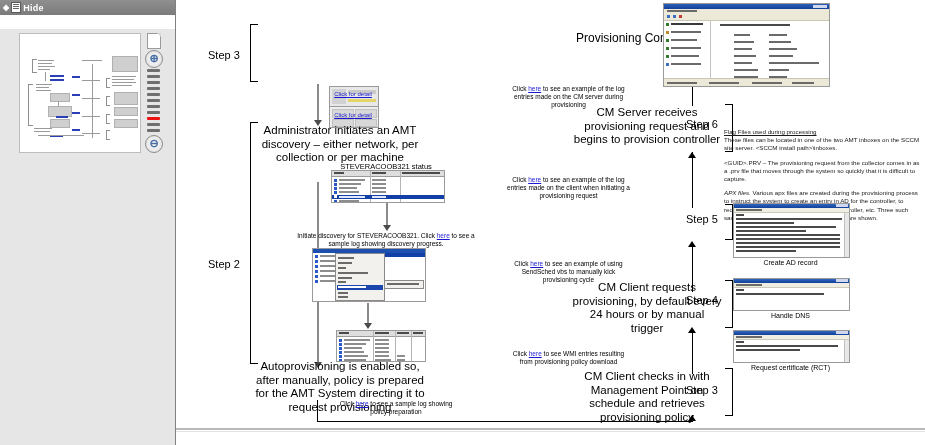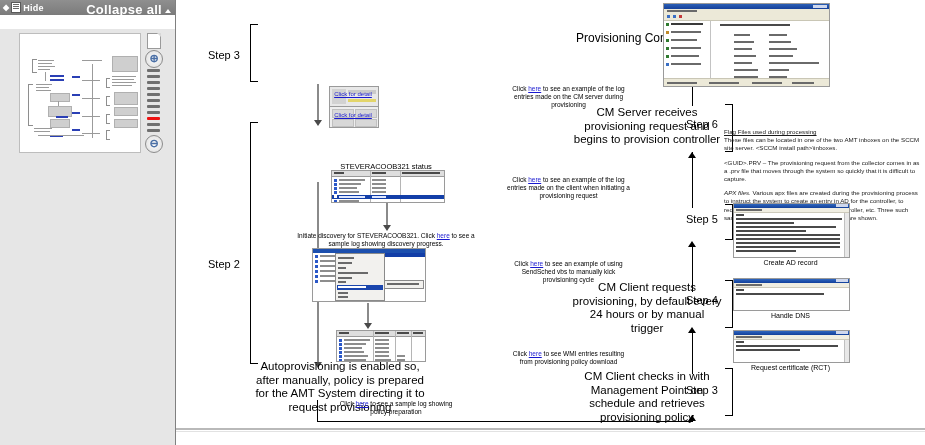--- a/index.html
+++ b/index.html
@@ -26,21 +26,21 @@
   .mini-ico{
     display:inline-block;width:8px;height:9px;background:#ffffff;
     border:1px solid #5a5a5a;position:relative;
   }
   .mini-ico::after{
     content:"";position:absolute;left:1px;top:1px;right:1px;height:1px;
     box-shadow:0 2px 0 #6a6a6a,0 4px 0 #6a6a6a;background:#6a6a6a;
   }
   .plusmark{font-size:8px;line-height:8px;color:#fff;}
   #hide-label{font-size:9px;letter-spacing:.3px;}
-  #collapse-all{position:absolute;right:4px;top:2px;font-size:13px;letter-spacing:.3px;text-align:center;}
+  #collapse-all{position:absolute;right:4px;top:13px;font-size:15px;letter-spacing:.3px;text-align:center;}
   .tri-up{display:inline-block;width:0;height:0;border-left:3px solid transparent;
     border-right:3px solid transparent;border-bottom:4px solid #ffffff;margin-left:3px;
     vertical-align:1px;}
 
   #panel-header{
     position:absolute;left:0;top:15px;width:175px;height:14px;
     background:linear-gradient(#6d9fd6,#4f8ac8);
     color:#ffffff;font-size:10px;font-weight:bold;
   }
   #panel-title{position:absolute;left:4px;top:1px;letter-spacing:.4px;}
@@ -262,20 +262,21 @@
         <div style="position:absolute;left:2px;top:2px;width:20px;height:7px;background:#d8d8d8;border:1px solid #c0c0c0;"></div>
         <div style="position:absolute;left:25px;top:2px;width:20px;height:7px;background:#d8d8d8;border:1px solid #c0c0c0;"></div>
         <div style="position:absolute;left:2px;top:12px;width:20px;height:6px;background:#d8d8d8;border:1px solid #c0c0c0;"></div>
         <div style="position:absolute;left:25px;top:12px;width:20px;height:6px;background:#d8d8d8;border:1px solid #c0c0c0;"></div>
       </div>
       <div class="annot lnk" style="left:153px;top:111px;width:48px;font-size:6px;">Click for detail</div>
 
       <div class="step-label" style="left:32px;top:258px;">Step 2</div>
       <div class="bracket" style="left:74px;top:122px;height:240px;"></div>
 
+      <div class="flow-text" style="left:74px;top:124px;width:180px;">Administrator initiates an AMT discovery – either network, per collection or per machine</div>
 
       <div class="vline-g" style="left:141px;top:182px;height:182px;"></div>
       <div class="arrow-down-g" style="left:138px;top:362px;"></div>
 
       <div class="shot-title" style="left:150px;top:162px;width:120px;">STEVERACOOB321 status unknown</div>
       <div class="shot" style="left:155px;top:170px;width:112px;height:31px;">
         <div class="grid-head" style="top:0;"></div>
         <div class="vsep" style="left:38px;top:0;bottom:0;"></div>
         <div class="vsep" style="left:68px;top:0;bottom:0;"></div>
         <div class="gcell" style="left:2px;top:1px;width:10px;background:#4a4a4a;"></div>

